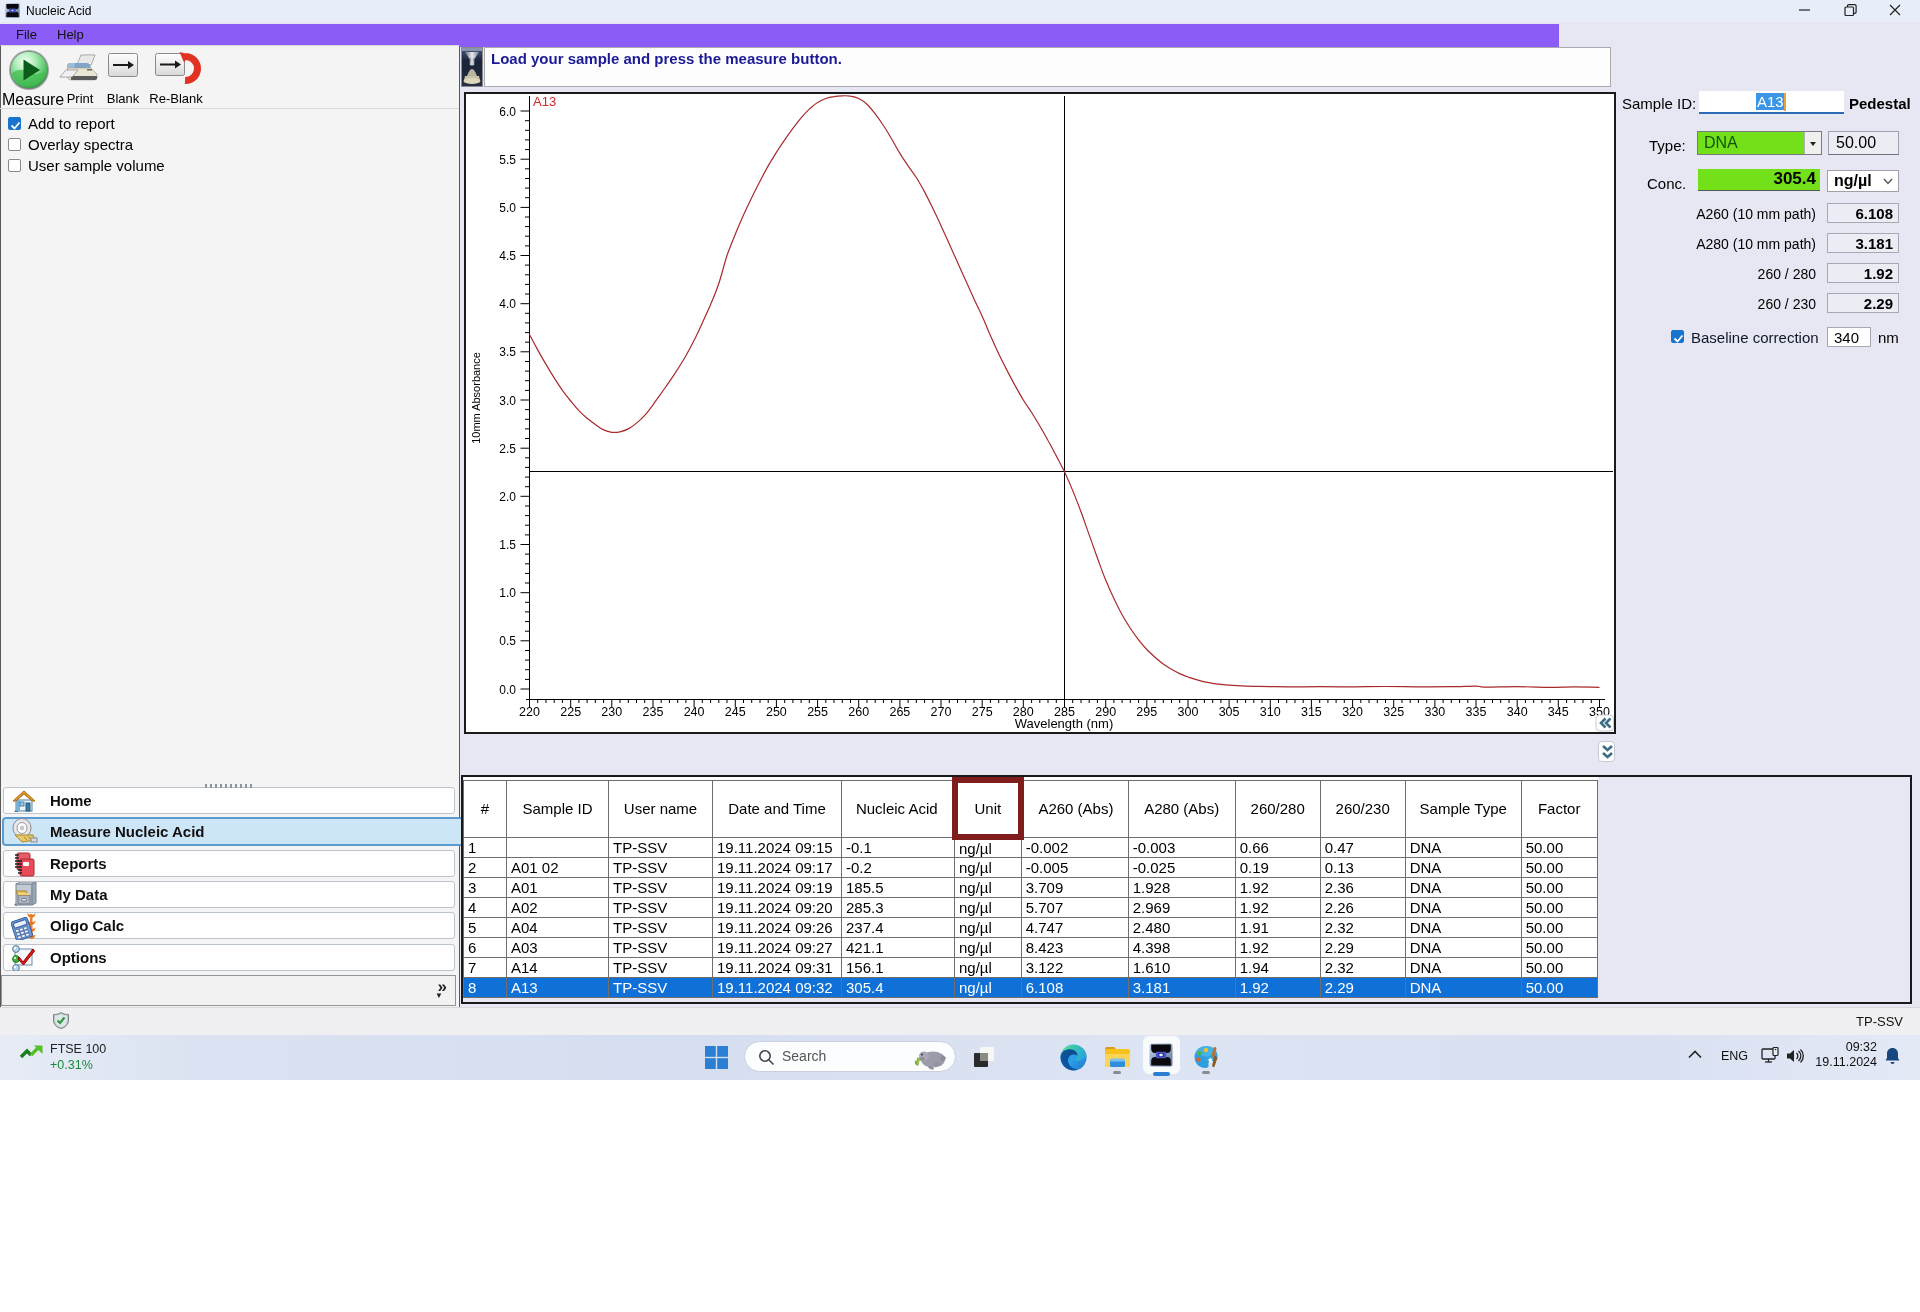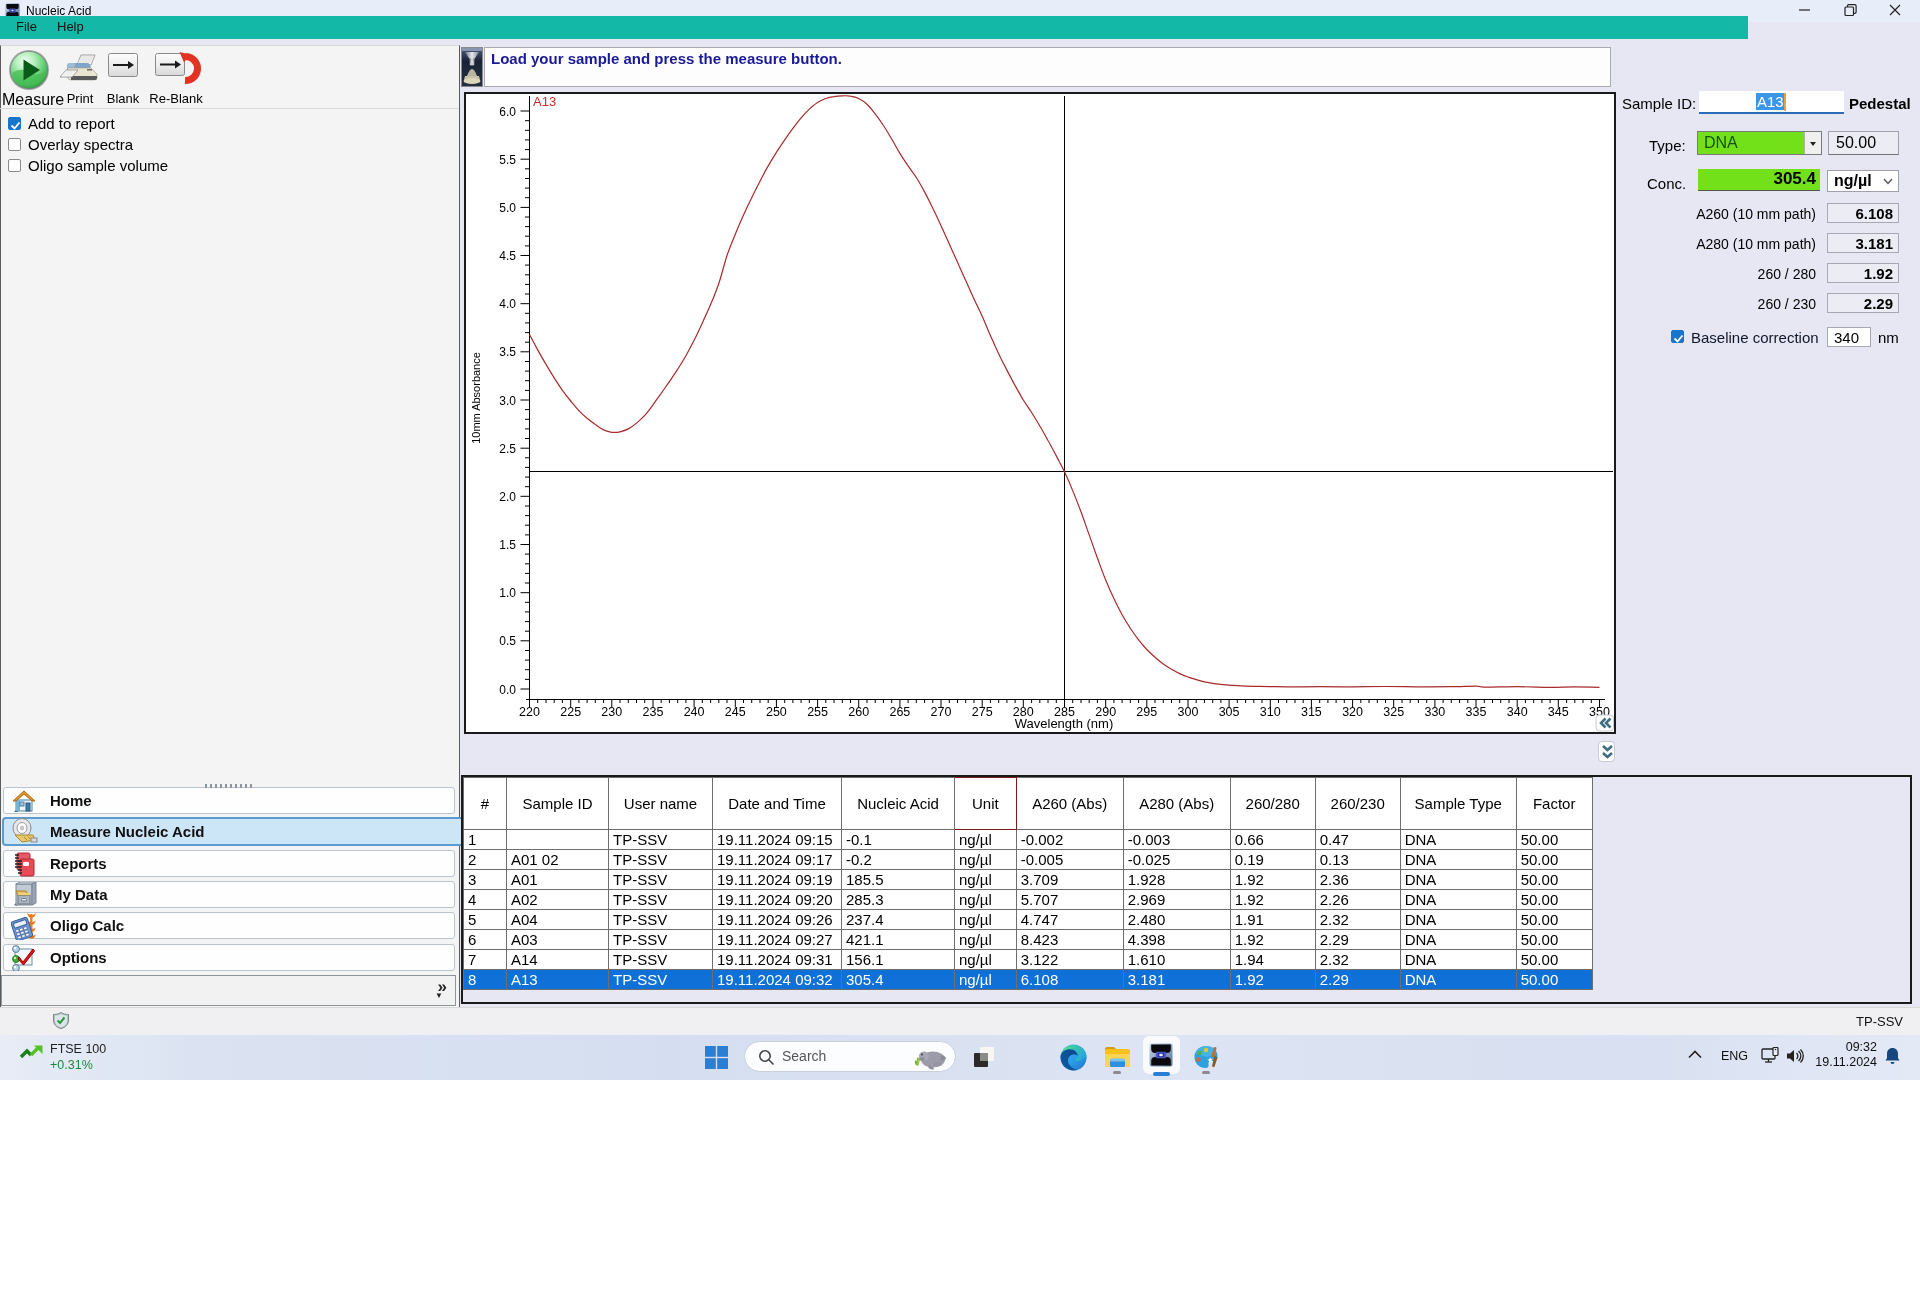--- a/index.html
+++ b/index.html
@@ -23,21 +23,21 @@
 <ellipse cx="12" cy="12" rx="1.8" ry="1.2" fill="#eef0ff"></ellipse>
 </svg></div>
       <div style="position:absolute;left:26px;top:4px;font-size:12px;color:#000">Nucleic Acid</div>
       <svg style="position:absolute;left:1794px;top:0" width="126" height="22" viewBox="0 0 126 22">
         <line x1="5" y1="10" x2="16" y2="10" stroke="#222" stroke-width="1.2"></line>
         <rect x="51" y="7" width="8.5" height="8.5" rx="1" fill="none" stroke="#222" stroke-width="1.2"></rect>
         <path d="M53.5 7 v-1 a1.3 1.3 0 0 1 1.3 -1.3 h6 a1.3 1.3 0 0 1 1.3 1.3 v6 a1.3 1.3 0 0 1 -1.3 1.3 h-1" fill="none" stroke="#222" stroke-width="1.2"></path>
         <path d="M96 5 l10 10 M106 5 l-10 10" stroke="#222" stroke-width="1.2"></path>
       </svg>
     </div>
-<div style="position:absolute;left:0;top:16px;width:1748px;height:23px;background:#14b8a6;">
+<div style="position:absolute;left:0;top:24px;width:1559px;height:23px;background:#8b5cf6;">
       <div style="position:absolute;left:16px;top:3px;font-size:13px;color:#111">File</div>
       <div style="position:absolute;left:57px;top:3px;font-size:13px;color:#111">Help</div>
     </div>
 <div style="position:absolute;left:0;top:45px;width:460px;height:962px;background:#f4f4f4;border-right:1px solid #5a5a5a;border-left:1px solid #5a5a5a;border-top:1px solid #d8d8d8;"></div>
 <div style="position:absolute;left:8px;top:49px"><svg width="42" height="42" viewBox="0 0 42 42">
 <defs>
           <radialGradient id="mg" cx="40%" cy="28%" r="80%">
             <stop offset="0" stop-color="#f4fff6"></stop>
             <stop offset="0.3" stop-color="#b8f0c0"></stop>
             <stop offset="0.65" stop-color="#5ecc6e"></stop>
@@ -91,21 +91,21 @@
       </svg></div>
     <div style="position:absolute;left:148px;top:91px;width:56px;text-align:center;font-size:13px">Re-Blank</div>
     <div style="position:absolute;left:0px;top:108px;width:459px;height:1px;background:#dadada;"></div>
 <div style="position:absolute;left:8px;top:117px;width:13px;height:13px;background:#1874cd;border:1px solid #1874cd;border-radius:2px;"><svg width="13" height="13" viewBox="0 0 13 13">
         <path d="M2.5 6.5 L5.5 9.5 L10.5 3.5" stroke="#fff" stroke-width="1.8" fill="none"></path>
       </svg></div>
     <div style="position:absolute;left:28px;top:115px;font-size:15px;color:#000">Add to report</div>
     <div style="position:absolute;left:8px;top:138px;width:13px;height:13px;background:#fff;border:1px solid #8a8a8a;border-radius:2px;"></div>
     <div style="position:absolute;left:28px;top:136px;font-size:15px;color:#000">Overlay spectra</div>
     <div style="position:absolute;left:8px;top:159px;width:13px;height:13px;background:#fff;border:1px solid #8a8a8a;border-radius:2px;"></div>
-    <div style="position:absolute;left:28px;top:157px;font-size:15px;color:#000">Oligo sample volume</div>
+    <div style="position:absolute;left:28px;top:157px;font-size:15px;color:#000">User sample volume</div>
 <div style="position:absolute;left:3px;top:787px;width:452px;height:27px;background:#fefefe;border:1px solid #bcc4ce;border-radius:3px;">
       <div style="position:absolute;left:7px;top:0px;height:100%;display:flex;align-items:center">
         <svg width="26" height="26" viewBox="0 0 26 26">
 <path d="M3 24 L7 20 L7 24 Z" fill="#4a708a"></path>
 <rect x="5" y="12" width="16" height="11" fill="#eef6fc" stroke="#4a81a8"></rect>
 <rect x="5" y="12" width="4" height="11" fill="#7ab2d4"></rect>
 <rect x="15" y="15" width="4" height="8" fill="#3c7ca8" stroke="#2a5a7a"></rect>
 <polygon points="2,13 13,3 24,13 21,13 13,6 5,13" fill="#e8952a" stroke="#a86a10"></polygon>
 <rect x="9" y="14" width="4" height="4" fill="#9cc8e4" stroke="#4a81a8"></rect>
 </svg>
@@ -498,21 +498,21 @@
         <col style="width:116px">
         <col style="width:76px">
       </colgroup>
       <tbody>
         <tr style="height:23px">
           <td style="border:1px solid #6e6e6e;text-align:center;padding:0;overflow:hidden;white-space:nowrap">#</td>
           <td style="border:1px solid #6e6e6e;text-align:center;padding:0;overflow:hidden;white-space:nowrap">Sample ID</td>
           <td style="border:1px solid #6e6e6e;text-align:center;padding:0;overflow:hidden;white-space:nowrap">User name</td>
           <td style="border:1px solid #6e6e6e;text-align:center;padding:0;overflow:hidden;white-space:nowrap">Date and Time</td>
           <td style="border:1px solid #6e6e6e;text-align:center;padding:0;overflow:hidden;white-space:nowrap">Nucleic Acid</td>
-          <td style="border:1px solid #7f1d1d;text-align:center;padding:17px;overflow:hidden;white-space:nowrap">Unit</td>
+          <td style="border:6px solid #7f1d1d;text-align:center;padding:17px;overflow:hidden;white-space:nowrap">Unit</td>
           <td style="border:1px solid #6e6e6e;text-align:center;padding:0;overflow:hidden;white-space:nowrap">A260 (Abs)</td>
           <td style="border:1px solid #6e6e6e;text-align:center;padding:0;overflow:hidden;white-space:nowrap">A280 (Abs)</td>
           <td style="border:1px solid #6e6e6e;text-align:center;padding:0;overflow:hidden;white-space:nowrap">260/280</td>
           <td style="border:1px solid #6e6e6e;text-align:center;padding:0;overflow:hidden;white-space:nowrap">260/230</td>
           <td style="border:1px solid #6e6e6e;text-align:center;padding:0;overflow:hidden;white-space:nowrap">Sample Type</td>
           <td style="border:1px solid #6e6e6e;text-align:center;padding:0;overflow:hidden;white-space:nowrap">Factor</td>
         </tr>
         <tr style="height:20px;">
           <td style="border:1px solid #6e6e6e;padding:0 0 0 4px;overflow:hidden;white-space:nowrap">1</td>
           <td style="border:1px solid #6e6e6e;padding:0 0 0 4px;overflow:hidden;white-space:nowrap"></td>

